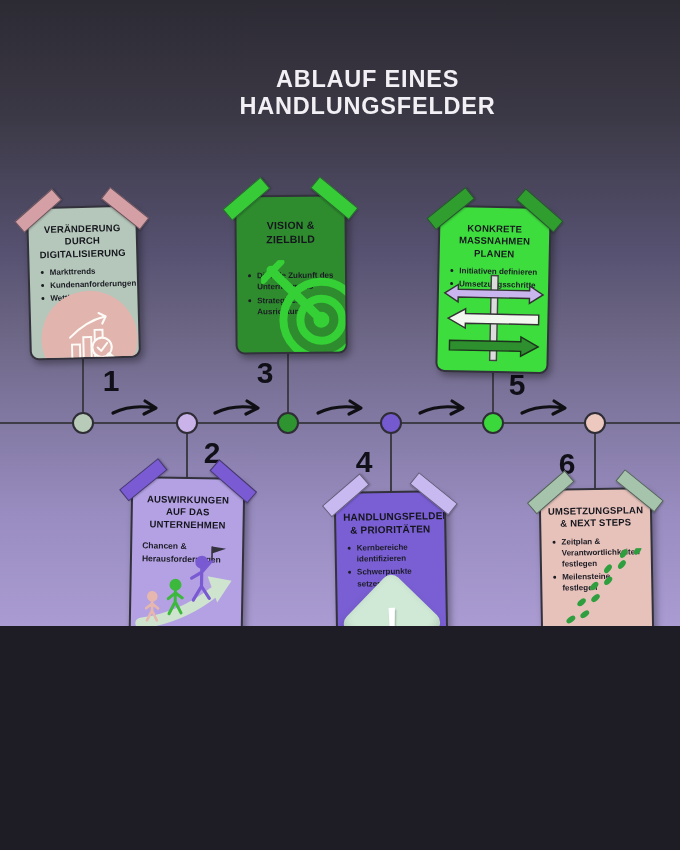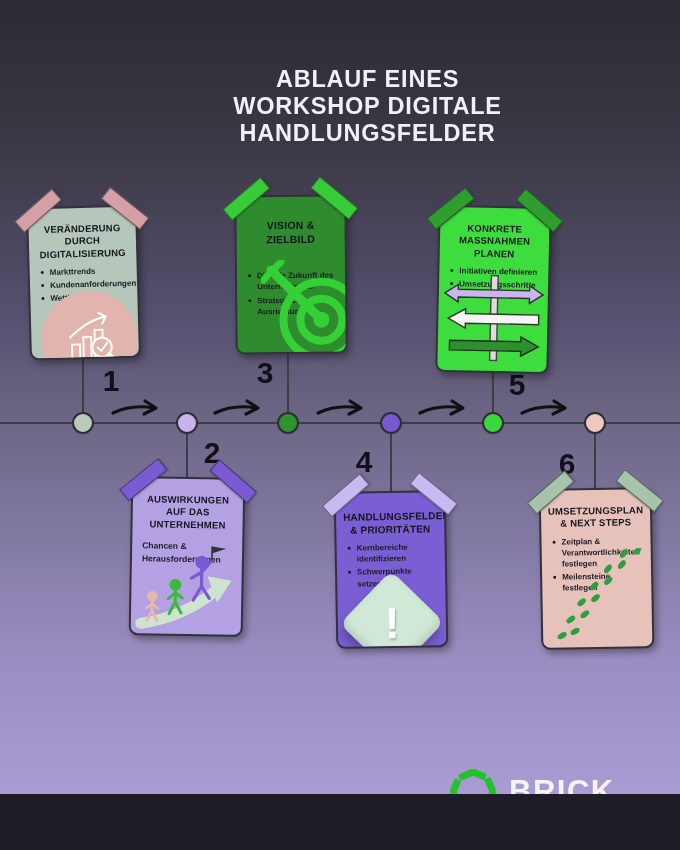--- a/index.html
+++ b/index.html
@@ -1,17 +1,17 @@
 <!DOCTYPE html>
 <html><head>
 <meta charset="utf-8">
 <style>
   html,body{margin:0;padding:0;background:#1e1c24;}
   .poster{
-    position:relative;width:680px;height:794px;overflow:hidden;
+    position:relative;width:680px;height:626px;overflow:hidden;
     font-family:"Liberation Sans",sans-serif;
     background:linear-gradient(180deg,#2c2a33 0%,#3b3845 18%,#565170 40%,#6b6583 52%,#837aa4 68%,#998cc0 82%,#aa9cd2 100%);
   }
   
   .poster-title{
     position:absolute;left:55px;top:66px;width:625px;text-align:center;
     color:#f2f0f4;font-size:23.5px;font-weight:700;line-height:27px;letter-spacing:.8px;
   }
   
   .tl-line{position:absolute;left:0;top:422px;width:680px;height:2px;background:#3e3c46;}
@@ -77,21 +77,20 @@
   .brand{position:absolute;left:446px;top:764px;display:flex;align-items:center;gap:9px;}
   .brand-text{color:#f5f3f7;font-size:31px;font-weight:700;line-height:.95;letter-spacing:1.5px;}
 </style>
 </head>
 <body>
 
 <div class="poster">
 
   <div class="poster-title">
     <div>ABLAUF EINES</div>
-    <div>WORKSHOP DIGITALE</div>
     <div>HANDLUNGSFELDER</div>
   </div>
 
   <div class="tl-line"></div>
 
   <div class="connector" style="left:82px;top:358px;height:64px;"></div>
   <div class="connector" style="left:186px;top:424px;height:54px;"></div>
   <div class="connector" style="left:287px;top:353px;height:69px;"></div>
   <div class="connector" style="left:390px;top:424px;height:68px;"></div>
   <div class="connector" style="left:492px;top:372px;height:50px;"></div>

